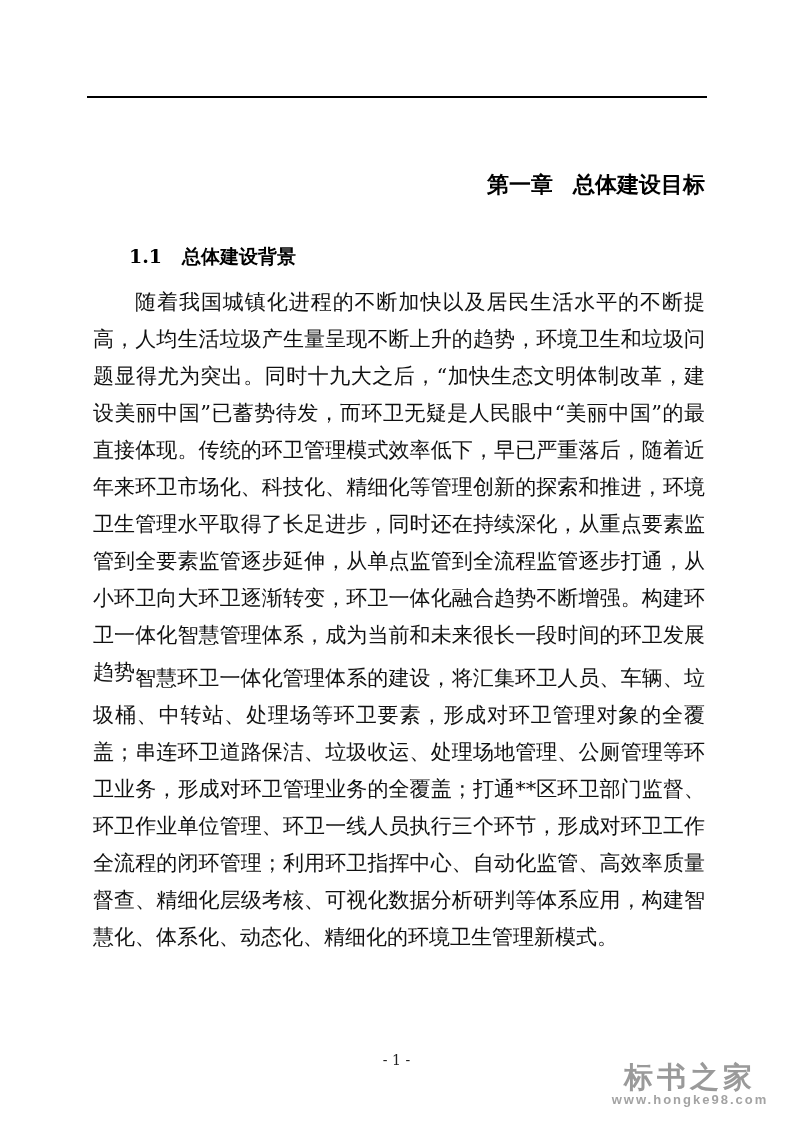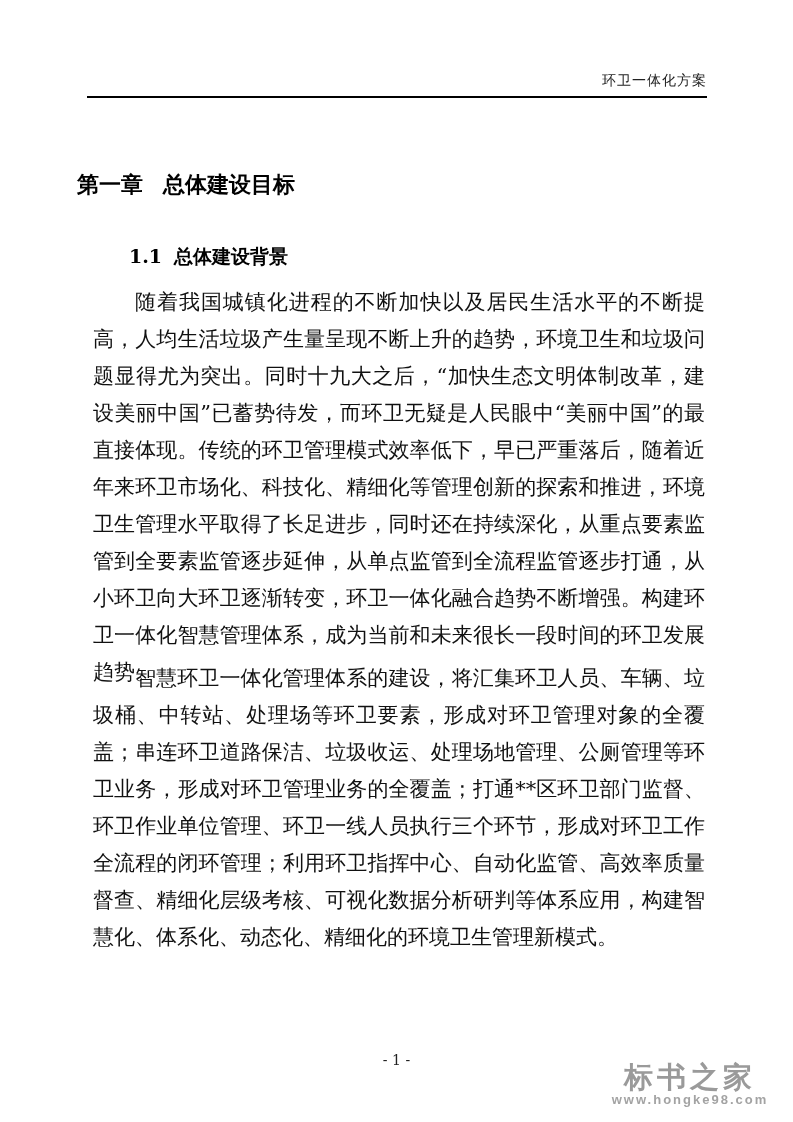--- a/index.html
+++ b/index.html
@@ -28,45 +28,46 @@
     position: absolute;
     top: 96px;
     left: 87px;
     width: 620px;
     height: 0;
     border-top: 2px solid #000000;
   }
   .chapter-title {
     position: absolute;
     top: 170px;
-    left: 77px;
+    left: 93px;
     width: 612px;
     font-family: "DejaVu Sans", "Liberation Sans", sans-serif;
     font-weight: bold;
     font-size: 22px;
     color: #000000;
     white-space: nowrap;
+    text-align: right;
   }
   .chapter-title .chapter-name { margin-left: 20px; }
   .section-heading {
     position: absolute;
     left: 93px;
     width: 612px;
     font-weight: bold;
     font-size: 19px;
     color: #000000;
     white-space: nowrap;
   }
   .section-heading .section-number {
     font-family: "DejaVu Serif", "Liberation Serif", serif;
     margin-left: 36px;
   }
   .section-heading .section-name {
     font-family: "DejaVu Sans", "Liberation Sans", sans-serif;
-    margin-left: 12px;
+    margin-left: 20px;
   }
   #sec-1-1 { top: 244px; }
   #sec-1-2 { top: 619px; }
   .body-paragraph {
     position: absolute;
     left: 93px;
     width: 612px;
     font-size: 21px;
     line-height: 37px;
     text-align: justify;
@@ -107,23 +108,20 @@
     letter-spacing: 2px;
     color: #a3a3a3;
     line-height: 16px;
   }
 </style>
 </head>
 <body>
 
 <div class="page">
 
-  <div class="header">
-    <span>环卫一体化方案</span>
-  </div>
   <div class="header-rule"></div>
 
   <h1 class="chapter-title">
     <span class="chapter-number">第一章</span><span class="chapter-name">总体建设目标</span>
   </h1>
 
   <h2 class="section-heading" id="sec-1-1">
     <span class="section-number">1.1</span><span class="section-name">总体建设背景</span>
   </h2>
 

